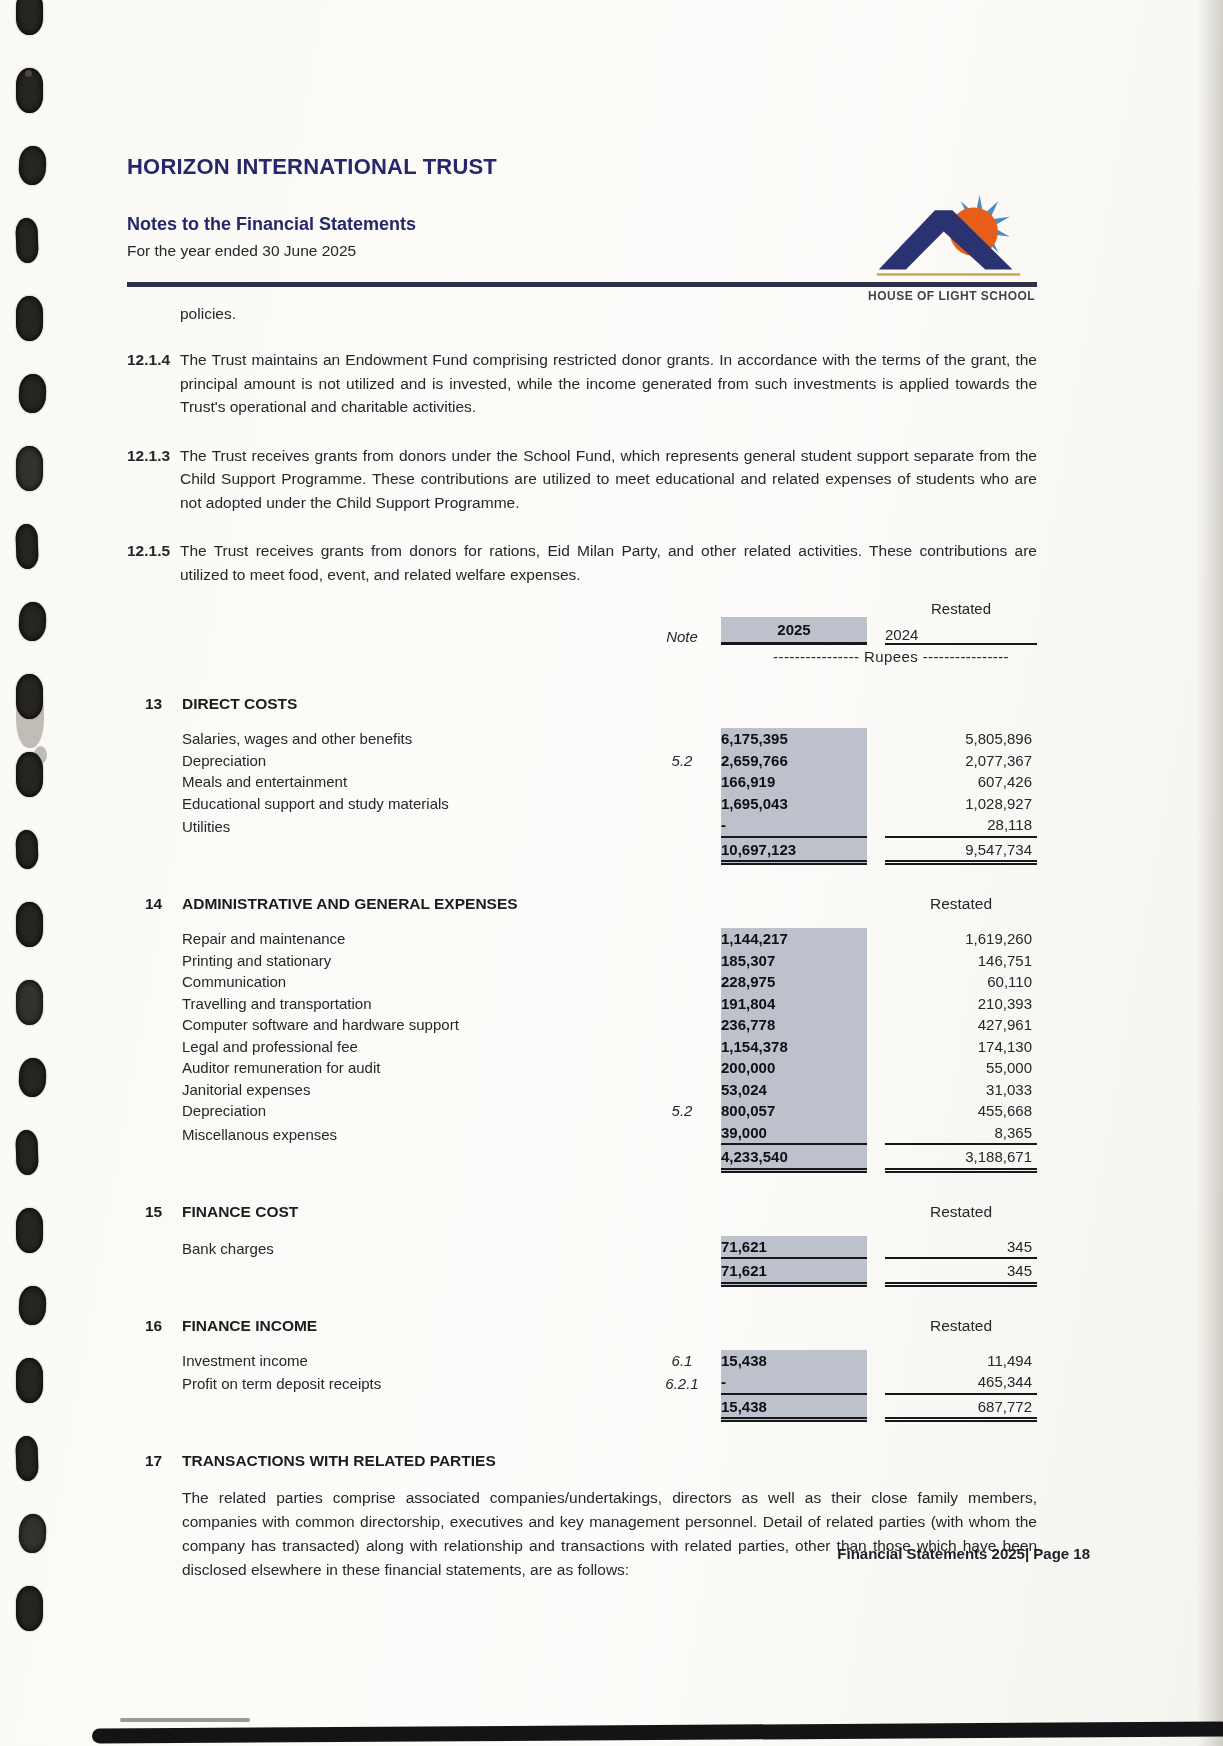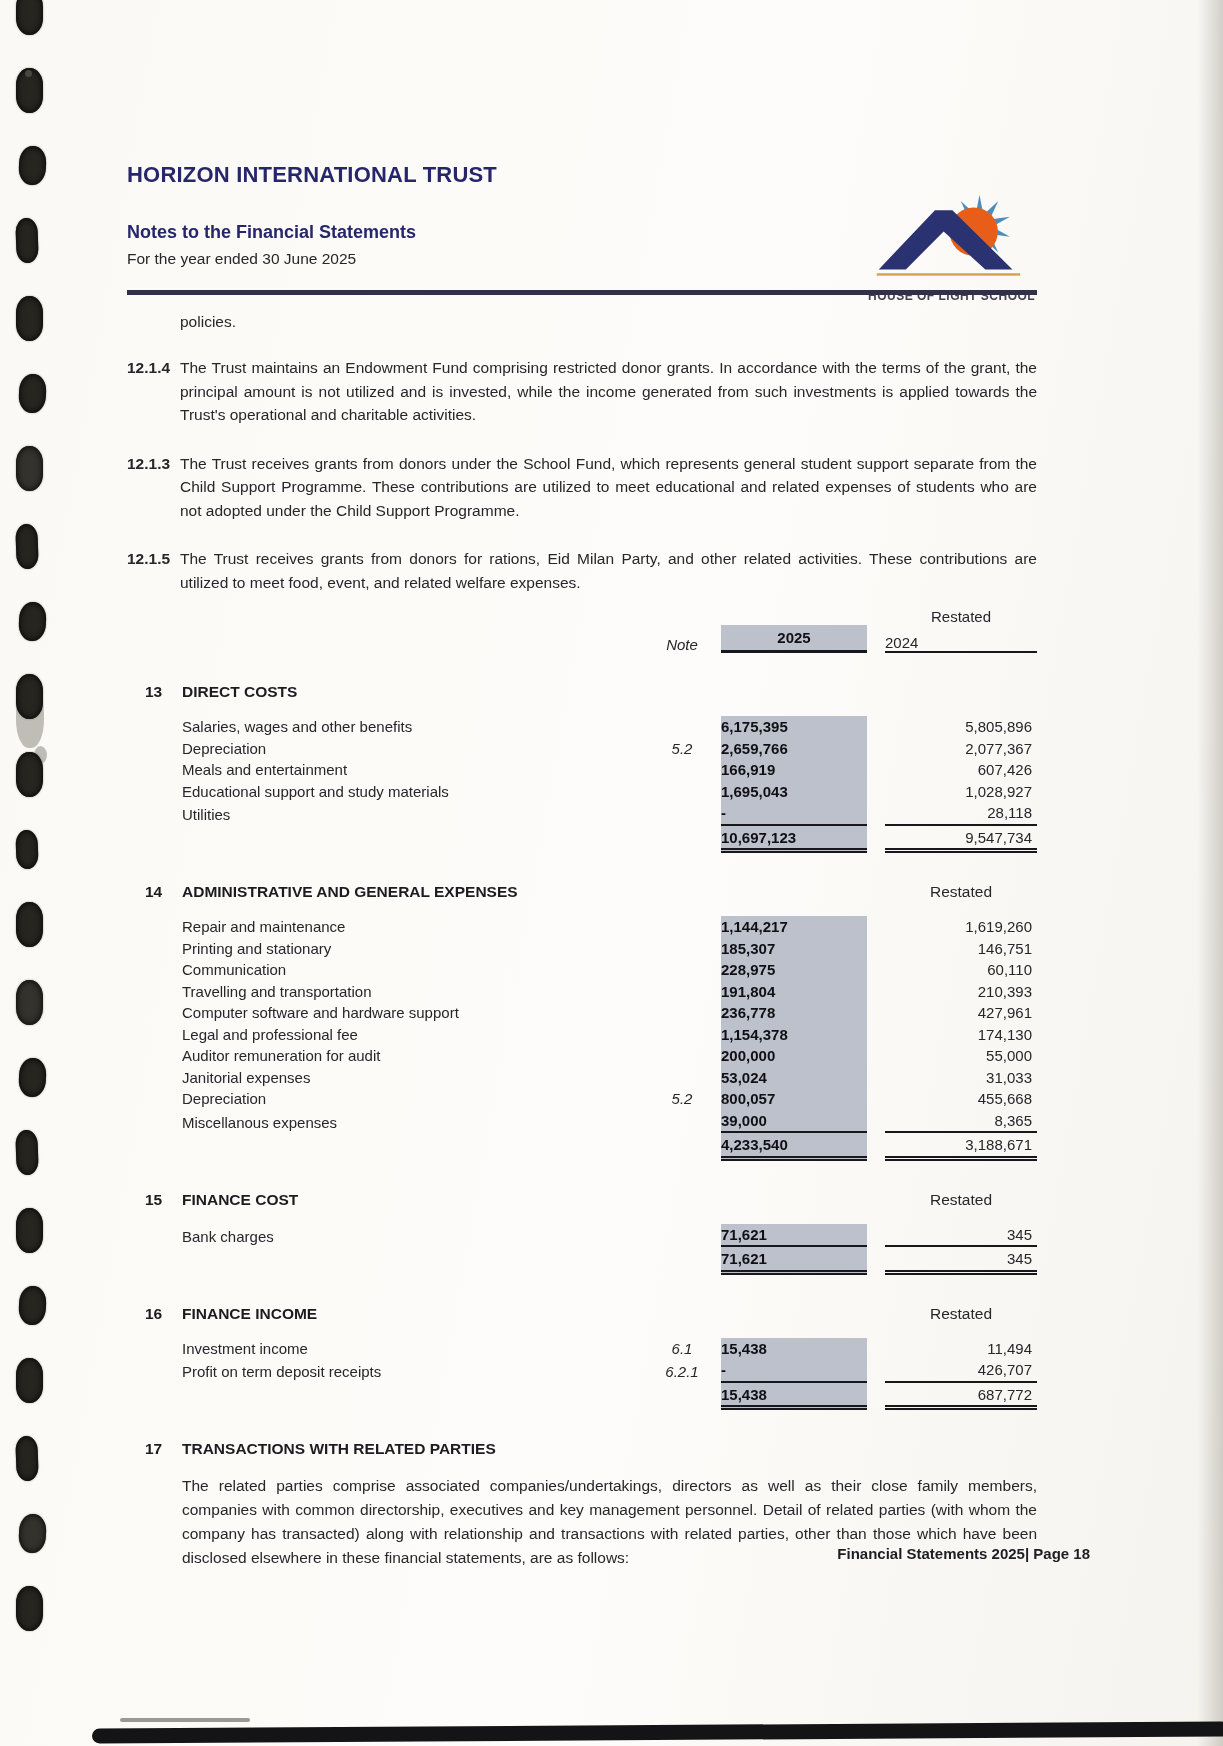--- a/index.html
+++ b/index.html
@@ -19,21 +19,21 @@
   .dot-mark { position:absolute; left:25px; top:70px; width:7px; height:7px; border-radius:50%; background:#4a473f; z-index:6; }
   .edge-right { position:absolute; top:0; right:0; width:26px; height:100%; background:linear-gradient(to right, rgba(0,0,0,0), rgba(110,104,92,.28)); z-index:3; }
   .scan-bar { position:absolute; left:92px; right:-6px; bottom:6px; height:15px; background:#141416; border-radius:8px; transform:rotate(-0.35deg); z-index:6; }
   .scan-bar2 { position:absolute; left:120px; bottom:24px; width:130px; height:4px; background:#3a3832; opacity:.5; border-radius:3px; z-index:6; }
 
   
   .logo { position:absolute; left:868px; top:186px; width:160px; text-align:center; z-index:2; }
   .logo-caption { margin-top:2px; font-size:12px; font-weight:bold; letter-spacing:.5px; color:#43434e; white-space:nowrap;text-align:right; }
 
   
-  .content { position:absolute; left:127px; top:162px; width:910px; z-index:2; }
+  .content { position:absolute; left:127px; top:154px; width:910px; z-index:2; }
   .org-name { font-size:22px; font-weight:bold; color:#26266a; letter-spacing:.2px; }
   .org-sub { margin-top:12px; font-size:15.5px; color:#2a2a30; }
   .doc-title { margin-top:34px; font-size:18px; font-weight:bold; color:#26266a; }
   .doc-period { margin-top:7px; font-size:15.5px; padding-bottom:22px; border-bottom:5px solid #30304a; }
   .policies { margin-top:18px; margin-left:53px; font-size:15.5px; }
   .para { display:flex; margin-top:25px; font-size:15.5px; line-height:1.52; }
   .para .num { flex:none; width:53px; font-weight:bold; }
   .para .ptext { flex:1; text-align:justify; }
 
   
@@ -136,20 +136,21 @@
           <span class="sp"></span>
         <span class="v24 restated">Restated</span>
       </div>
       <div class="thr">
         <span class="lbl"></span>
         <span class="note">Note</span>
         <span class="v25 shade h25">2025</span>
         <span class="sp"></span>
         <span class="v24 h24">2024</span>
       </div>
+      <div class="rupees">---------------- Rupees ----------------</div>
 
       <div class="sec-head">
         <span class="sec-num">13</span>
         <span class="sec-title lbl">DIRECT COSTS</span>
         <span class="sec-restated"></span>
       </div>
       <div class="sec-body">
         <div class="trow">
             <span class="lbl">Salaries, wages and other benefits</span>
             <span class="note"></span>
@@ -312,21 +313,21 @@
             <span class="note">6.1</span>
             <span class="v25 shade">15,438</span>
             <span class="sp"></span>
             <span class="v24 t24">11,494</span>
           </div>
         <div class="trow">
             <span class="lbl">Profit on term deposit receipts</span>
             <span class="note">6.2.1</span>
             <span class="v25 shade ul">-</span>
             <span class="sp"></span>
-            <span class="v24 t24 ul">426,707</span>
+            <span class="v24 t24 ul">465,344</span>
           </div>
         <div class="trow">
             <span class="lbl"></span>
             <span class="note"></span>
             <span class="v25 shade dbl">15,438</span>
             <span class="sp"></span>
             <span class="v24 t24 dbl">687,772</span>
           </div>
       </div>
 

